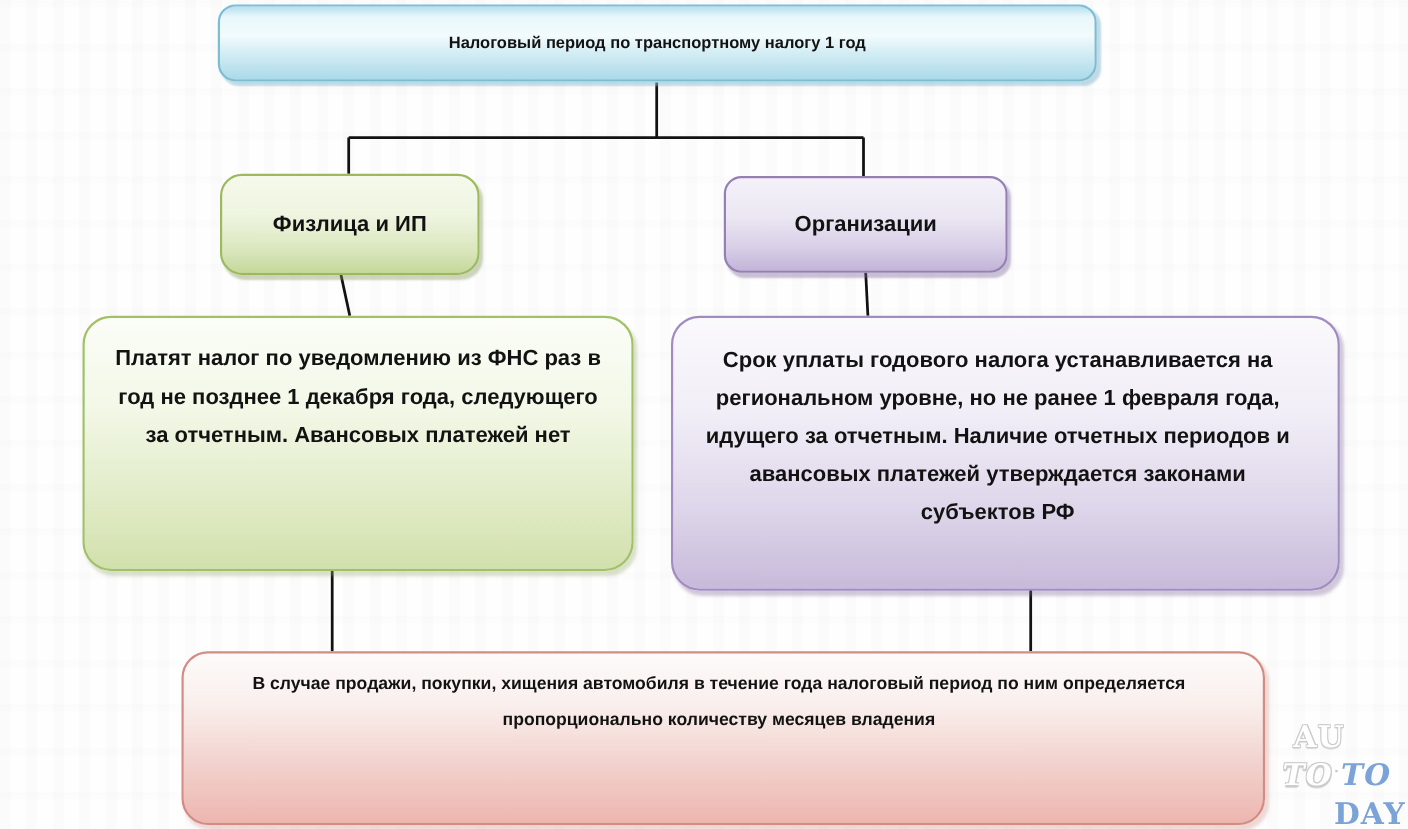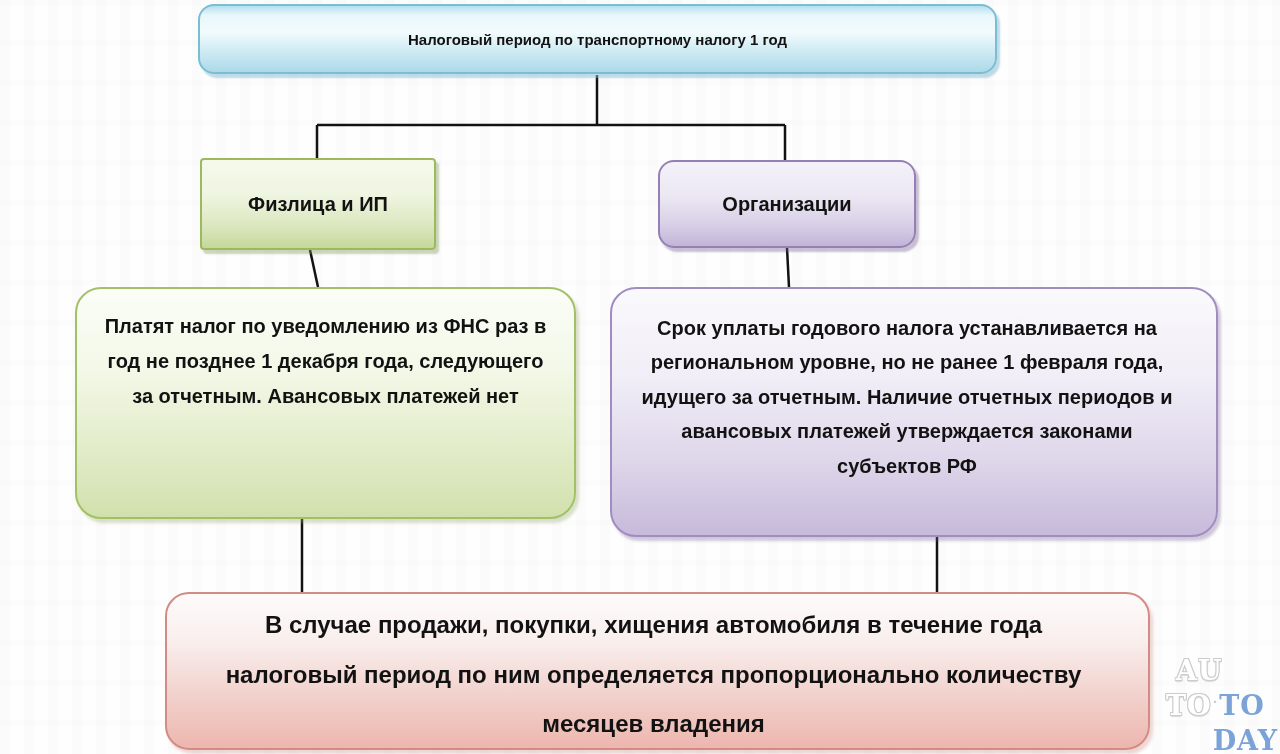--- a/index.html
+++ b/index.html
@@ -25,21 +25,21 @@
   .node-root{
     left:198px;top:4px;width:799px;height:70px;
     border-radius:16px;
     border:2px solid #7bbdd3;
     background:linear-gradient(180deg,#b4dfee 0%,#e9f7fb 14%,#f2fbfd 40%,#d6eef5 62%,#abdae9 100%);
     box-shadow:3px 4px 2px rgba(140,190,210,.55);
     font-size:15px;
   }
   .node-branch-left{
     left:200px;top:158px;width:236px;height:92px;
-    border-radius:4px;
+    border-radius:20px;
     border:2px solid #9cba5d;
     background:linear-gradient(180deg,#f5f9ec 0%,#eef5e0 40%,#dbe7bf 75%,#c6d89b 100%);
     box-shadow:3px 4px 2px rgba(130,150,90,.4);
     font-size:20px;
   }
   .node-branch-right{
     left:658px;top:160px;width:258px;height:88px;
     border-radius:16px;
     border:2px solid #9480b4;
     background:linear-gradient(180deg,#f4f1f9 0%,#ece8f3 40%,#d8cfe7 75%,#c2b4d8 100%);
@@ -66,39 +66,39 @@
     font-size:20px;line-height:1.72;
     align-items:flex-start;
     padding:22px 36px 0 22px;
   }
   .node-footer{
     left:165px;top:592px;width:985px;height:158px;
     border-radius:24px;
     border:2px solid #d28c84;
     background:linear-gradient(180deg,#fdfbfa 0%,#f9efed 30%,#f2d2cd 65%,#edb6af 100%);
     box-shadow:3px 4px 3px rgba(200,130,120,.3);
-    font-size:24px;line-height:2.05;
-    align-items:flex-end;
+    font-size:16px;line-height:2.05;
+    align-items:flex-start;
     padding:12px 40px 0 32px;
   }
   .connectors{position:absolute;left:0;top:0;width:1280px;height:754px;pointer-events:none;}
   .watermark{
     position:absolute;right:0;bottom:-4px;width:114px;
     font-family:"DejaVu Serif", serif;
     font-weight:bold;
     font-size:27px;
     line-height:35px;
     letter-spacing:1px;
   }
   .wm-line1{padding-left:10px;}
   .wm-line2{display:flex;align-items:center;}
   .wm-line3{text-align:right;padding-right:2px;}
   .wm-white{color:#ffffff;text-shadow:-1px -1px 0 #cccccc,1px -1px 0 #cccccc,-1px 1px 0 #cccccc,1px 1px 0 #cccccc,0 2px 1px #d8d8d8;}
   .wm-blue{color:#7ba3d8;}
-  .wm-italic{text-align:right;}
+  .wm-italic{font-style:italic;text-align:right;}
   .wm-sep{color:#c9c9c9;font-size:13px;margin:0 1px;transform:translateY(-4px);}
 </style>
 </head>
 <body>
 
 <div class="canvas">
 
   <svg class="connectors" viewBox="0 0 1280 754" xmlns="http://www.w3.org/2000/svg">
     <path d="M597 75 V125 M317 125 H785 M317 125 V158 M785 125 V160" fill="none" stroke="#121212" stroke-width="2.5"></path>
     <path d="M310 250 L318 287" fill="none" stroke="#121212" stroke-width="2.5"></path>

